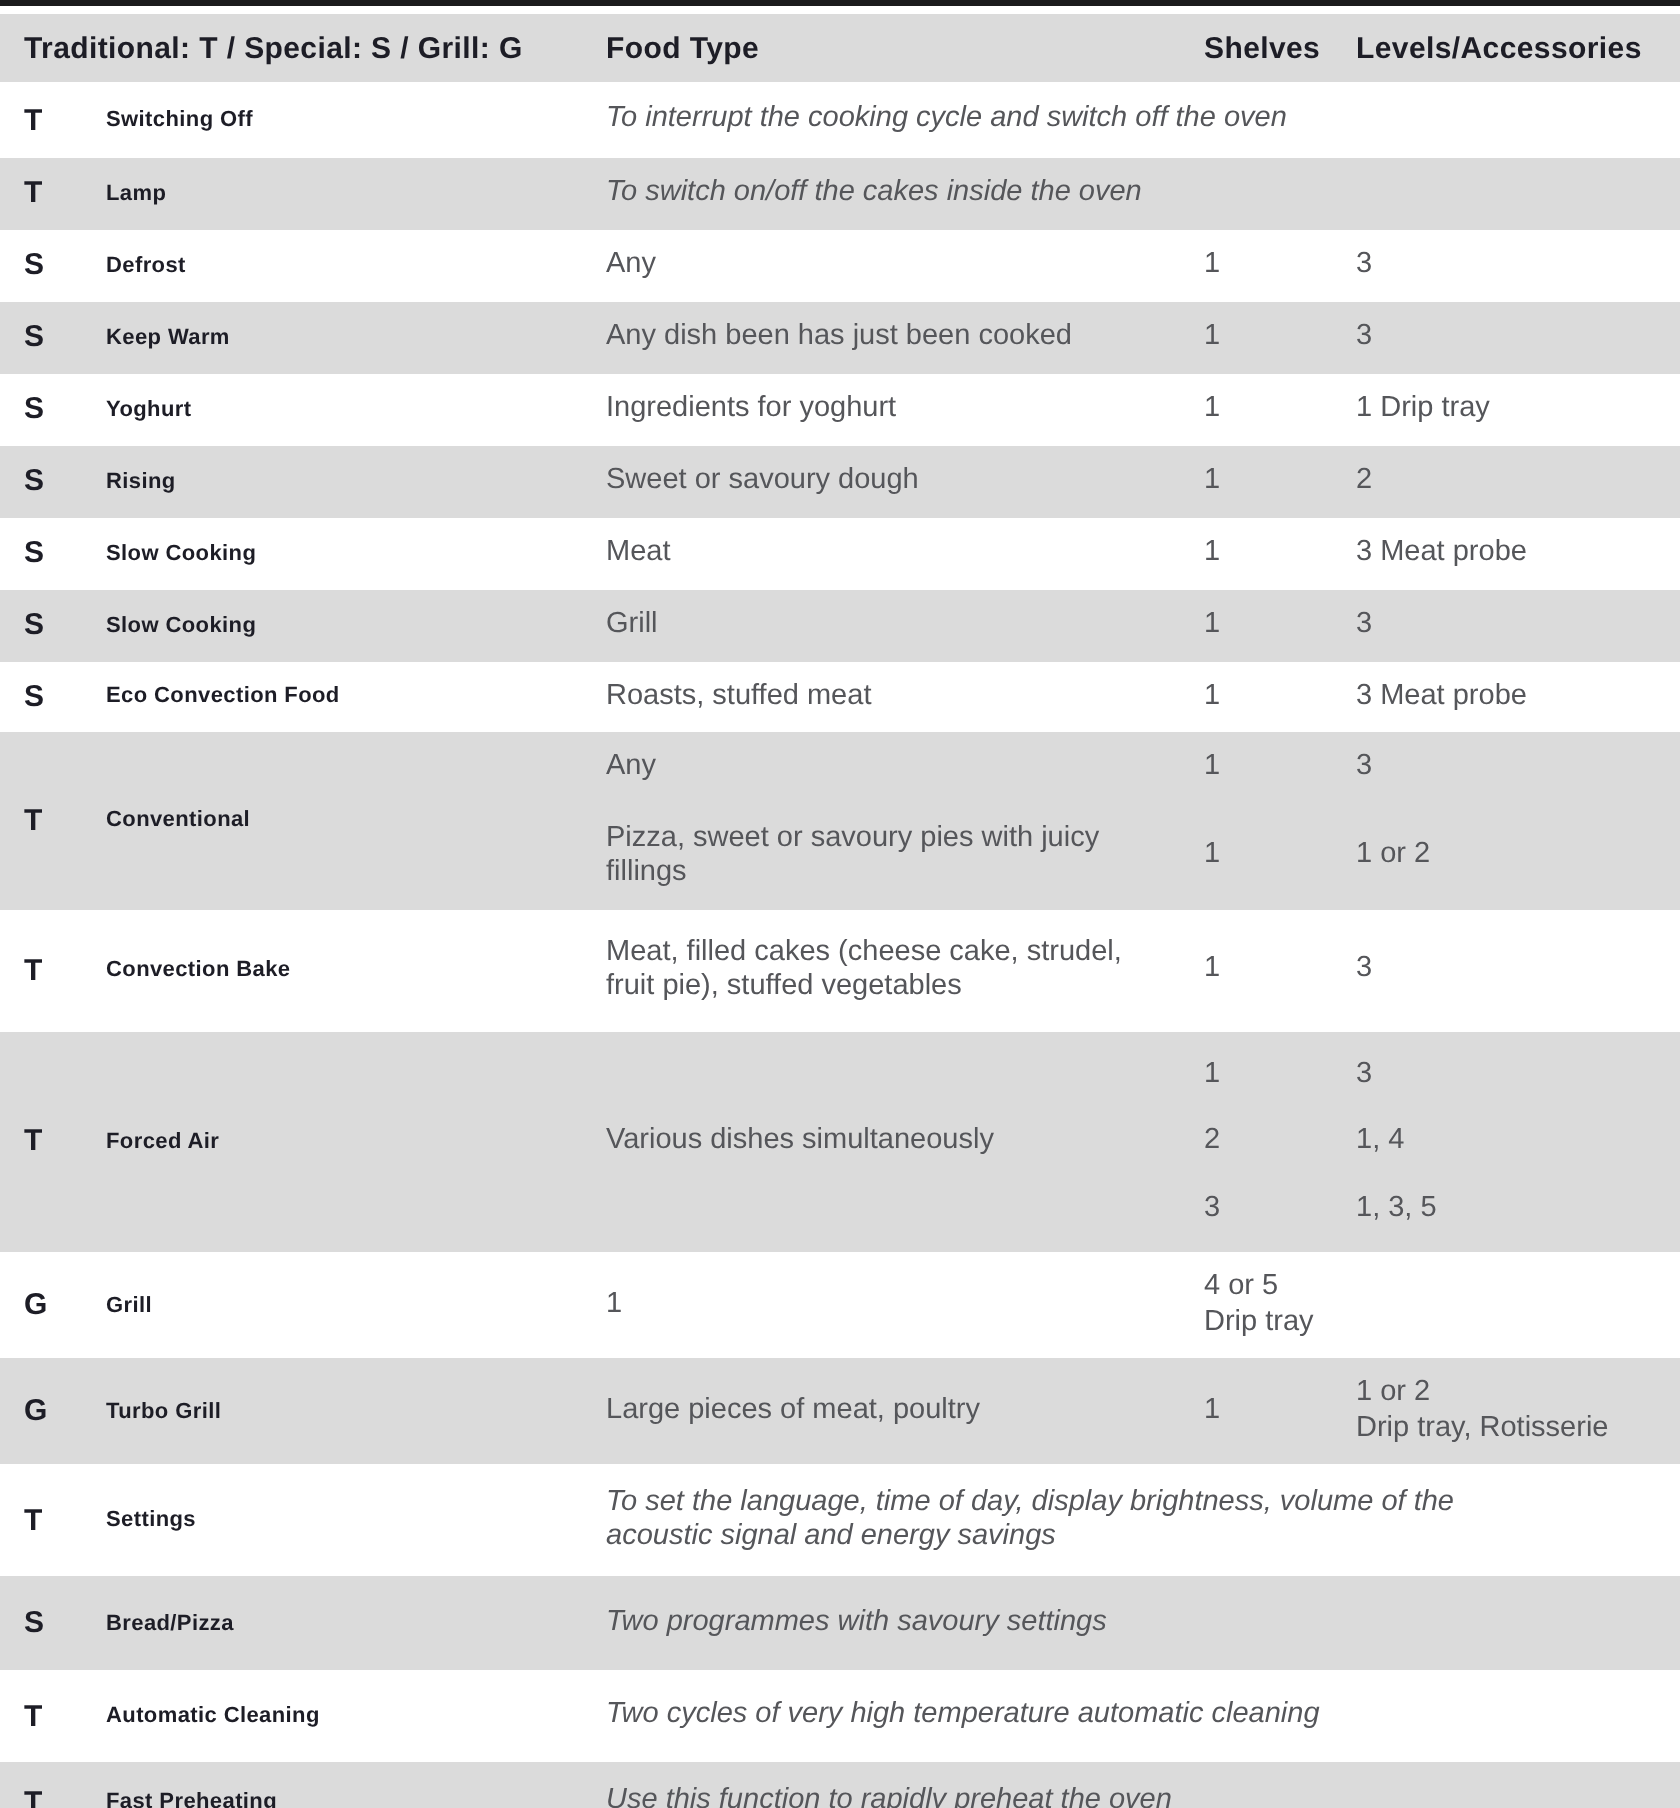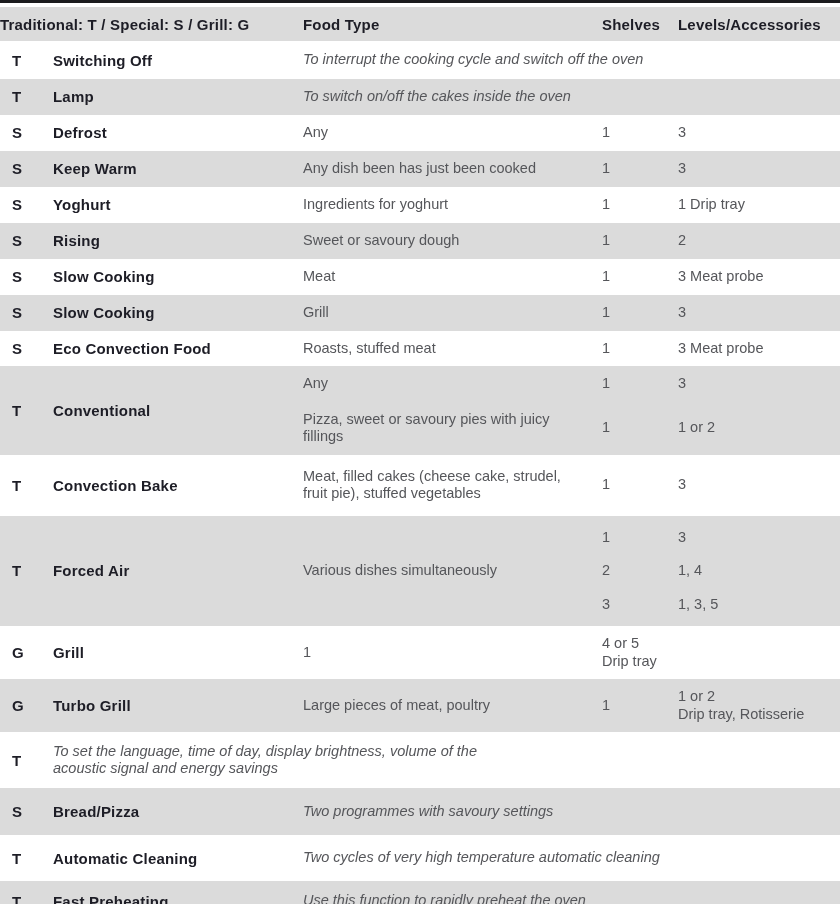--- a/index.html
+++ b/index.html
@@ -19,34 +19,34 @@
     align-items: center;
     min-height: 34px;
     background: #dbdbdb;
   }
   .header-cell {
     font-size: 15px;
     font-weight: bold;
     color: #1d1d26;
     letter-spacing: 0.2px;
   }
-  .header-cell.first { padding-left: 0; }
+  .header-cell.first { padding-left: 12px; }
 
   
   .row { display: flex; align-items: stretch; background: #ffffff; }
   .row.shaded { background: #dbdbdb; }
   .col-code {
     width: 53px; padding-left: 12px;
     display: flex; align-items: center;
     font-size: 15px; font-weight: bold; color: #1d1d26;
   }
   .col-name {
     width: 250px; padding-right: 10px;
     display: flex; align-items: center;
-    font-size: 15px; font-weight: bold; color: #1d1d26;
+    font-size: 11px; font-weight: bold; color: #1d1d26;
     letter-spacing: 0.2px;
   }
   .col-body { flex: 1; display: flex; flex-direction: column; justify-content: center; }
 
   .entry {
     flex: 1;
     display: grid;
     grid-template-columns: 299px 76px 1fr;
     align-items: center;
     padding: 9px 0;
@@ -265,20 +265,21 @@
       <div class="txt food">Large pieces of meat, poultry</div>
       <div class="txt shelves">1</div>
       <div class="txt levels">1 or 2
 Drip tray, Rotisserie</div>
     </div>
       </div>
   </div>
 
   <div class="row" style="min-height:56px">
     <div class="col-code">T</div>
+    <div class="col-name">Settings</div>
     <div class="col-body">
         <div class="entry span-full">
       <div class="txt food">To set the language, time of day, display brightness, volume of the
 acoustic signal and energy savings</div>
     </div>
       </div>
   </div>
 
   <div class="row shaded" style="min-height:47px">
     <div class="col-code">S</div>

